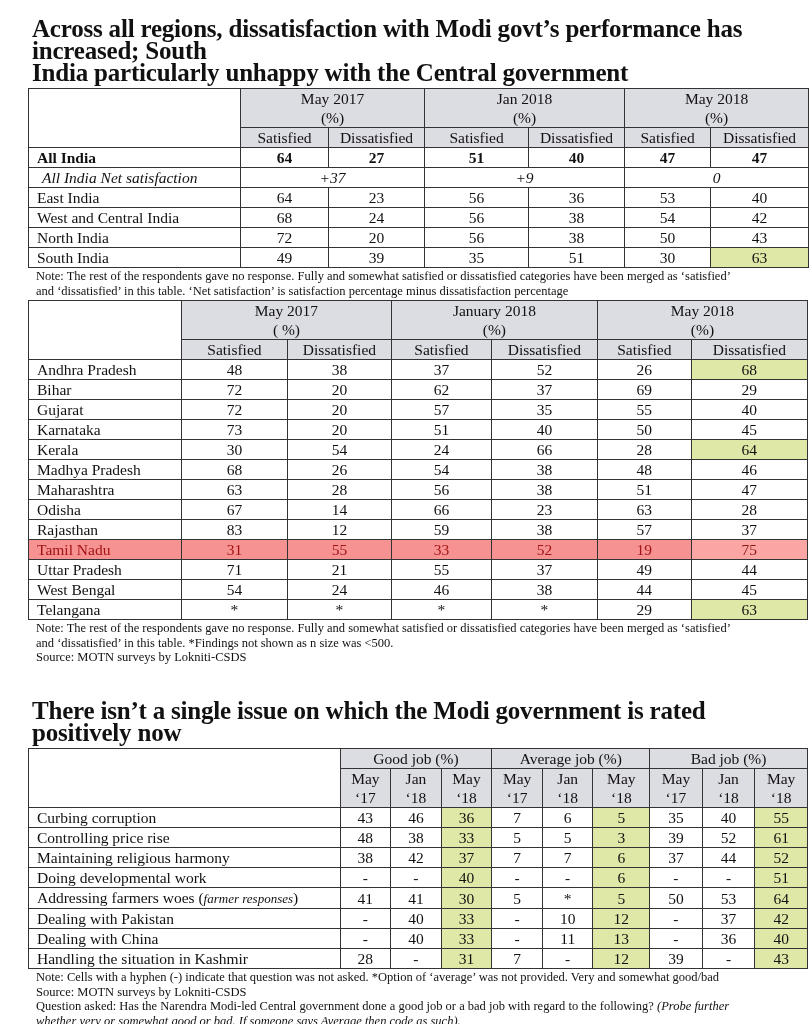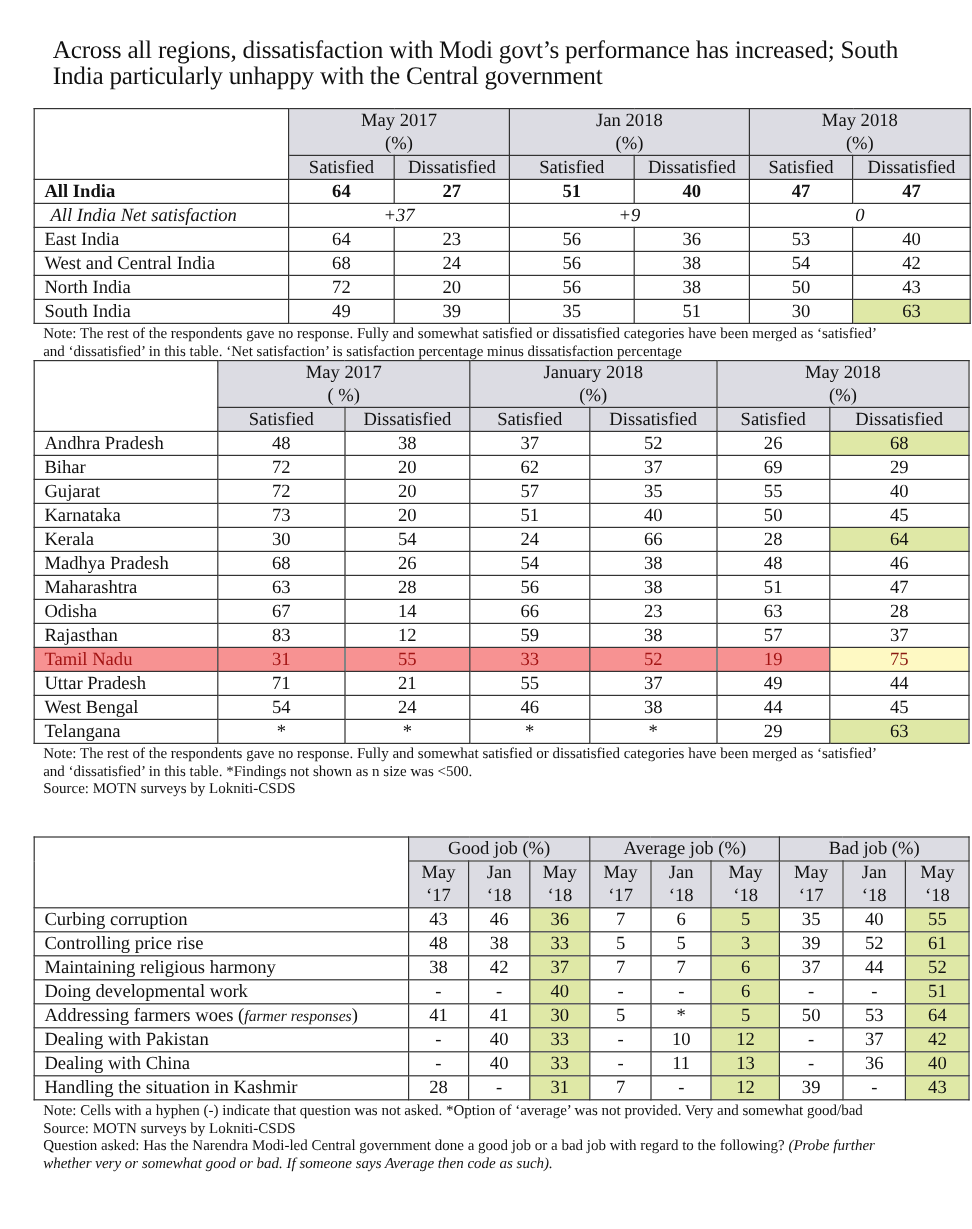--- a/index.html
+++ b/index.html
@@ -1,27 +1,27 @@
 <!DOCTYPE html>
 <html><head>
 <meta charset="utf-8">
 <style>
   html,body{margin:0;padding:0;background:#fff;}
   body{width:810px;height:1024px;overflow:hidden;font-family:"Liberation Serif","DejaVu Serif",serif;color:#111;position:relative;}
   .section{position:absolute;left:28px;width:780px;}
-  .title{font-weight:normal;font-size:21px;line-height:22px;letter-spacing:-0.2px;margin:16px;}
+  .title{font-weight:bold;font-size:25px;line-height:22px;letter-spacing:-0.2px;margin:4px;}
   table{border-collapse:collapse;width:100%;table-layout:fixed;}
   td,th{border:1px solid #333;padding:0 2px;font-size:15.5px;line-height:19px;height:19px;font-weight:normal;white-space:nowrap;overflow:hidden;}
   th{background:#dcdce3;text-align:center;}
   td{text-align:center;}
   td.label{text-align:left;padding-left:8px;}
   table.outer{border:1.5px solid #222;}
   .hl{background:#dfe8a6;}
   .red{background:#f79292;color:#a31414;}
-  .orange{background:#fef9c3;color:#8a1a10;}
+  .orange{background:#fca5a5;color:#8a1a10;}
   .bold td{font-weight:bold;}
   .note{font-size:12.5px;line-height:14.5px;padding-left:8px;margin-top:1px;}
   .note i{font-style:italic;}
   th.blank{background:#fff;}
   .t3 td,.t3 th{font-size:15.5px;}
 </style>
 </head>
 <body>
 
 <div class="section" style="top:14px;">
@@ -262,20 +262,21 @@
       </tbody>
   </table>
   <div class="note">
     <div>Note: The rest of the respondents gave no response.  Fully and somewhat satisfied or dissatisfied categories have been merged as ‘satisfied’</div>
     <div>and ‘dissatisfied’ in this table. *Findings not shown as n size was &lt;500.</div>
     <div>Source: MOTN surveys by Lokniti-CSDS</div>
   </div>
 </div>
 
 <div class="section t3" style="top:696px;">
+  <p class="title">There isn’t a single issue on which the Modi government is rated positively now</p>
   <table class="outer" style="margin-top:1px;border-radius:29px;">
     <colgroup>
         <col style="width:308px">
         <col style="width:50px">
         <col style="width:50px">
         <col style="width:50px">
         <col style="width:50px">
         <col style="width:50px">
         <col style="width:56px">
         <col style="width:52px">

